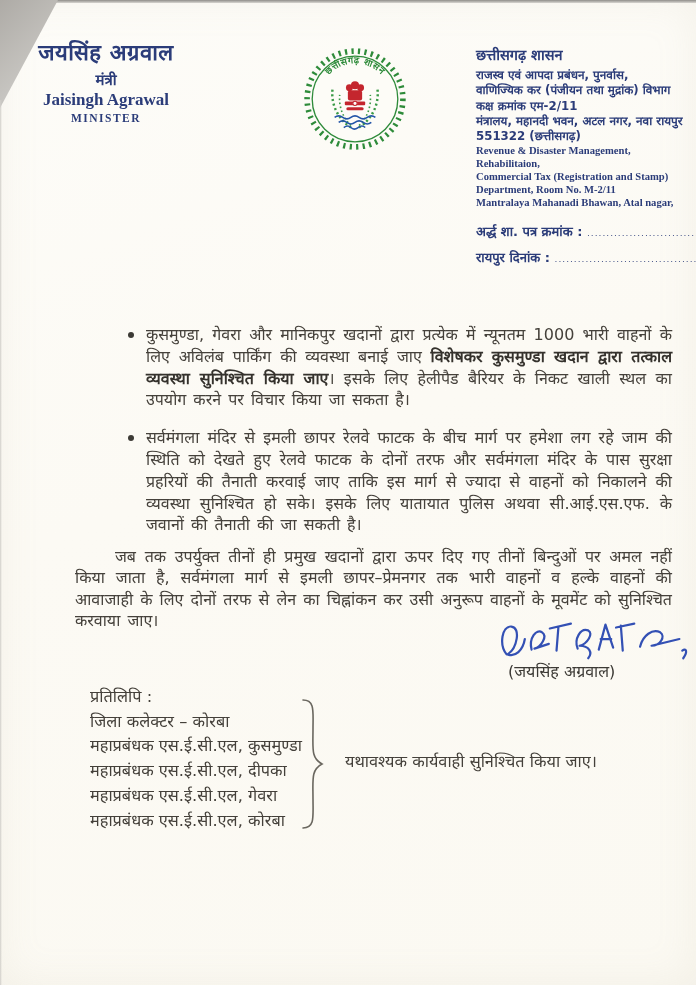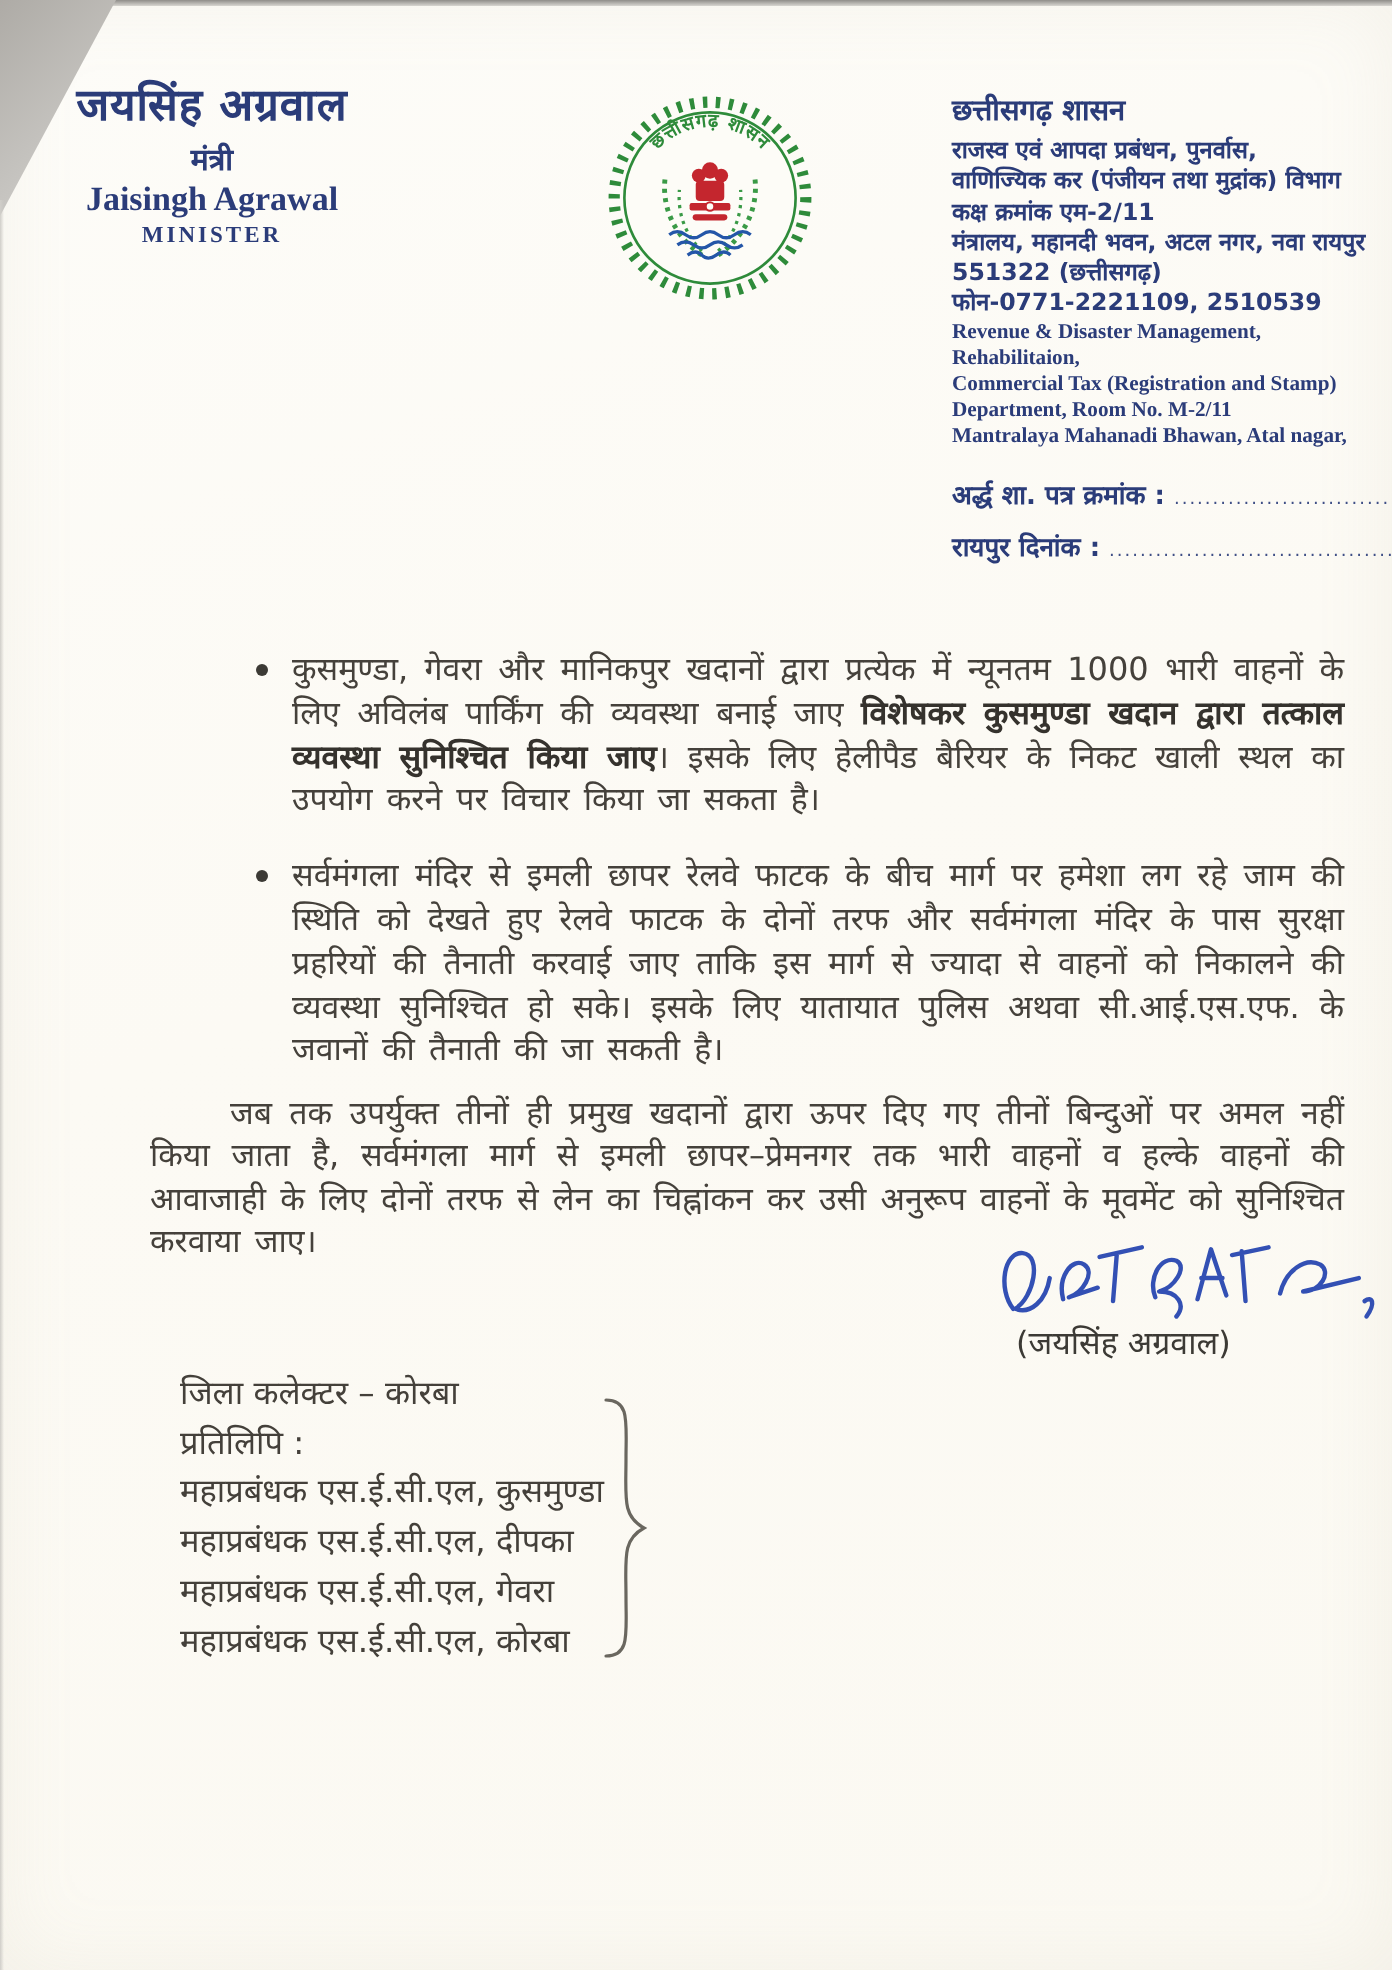--- a/index.html
+++ b/index.html
@@ -112,21 +112,20 @@
     </g>
   </svg>
 
   <div class="lh-right">
     <div class="lh-govt-hi">छत्तीसगढ़ शासन</div>
     <div class="lh-hi-line">राजस्व एवं आपदा प्रबंधन, पुनर्वास,</div>
     <div class="lh-hi-line">वाणिज्यिक कर (पंजीयन तथा मुद्रांक) विभाग</div>
     <div class="lh-hi-line">कक्ष क्रमांक एम-2/11</div>
     <div class="lh-hi-line">मंत्रालय, महानदी भवन, अटल नगर, नवा रायपुर</div>
     <div class="lh-hi-line">551322 (छत्तीसगढ़)</div>
-    <div class="lh-hi-line">फोन-0771-2221109, 2510539</div>
     <div class="lh-en-line">Revenue &amp; Disaster Management, Rehabilitaion,</div>
     <div class="lh-en-line">Commercial Tax (Registration and Stamp)</div>
     <div class="lh-en-line">Department, Room No. M-2/11</div>
     <div class="lh-en-line">Mantralaya Mahanadi Bhawan, Atal nagar,</div>
     <div class="lh-ref"><span>अर्द्ध शा. पत्र क्रमांक :</span> <span class="lh-dots">............................................</span></div>
     <div class="lh-ref"><span>रायपुर दिनांक :</span> <span class="lh-dots">............................................</span></div>
   </div>
 
   <div class="bullets body-ink">
     <div class="bullet">
@@ -149,25 +148,26 @@
       <path d="M84,34 C80,24 87,12 95,15 C101,18 94,29 86,31 C96,31 100,38 95,44"></path>
       <path d="M106,35 L113,9 L121,33 M108,24 L119,24"></path>
       <path d="M129,10 L131,36 M124,12 L143,8"></path>
       <path d="M149,32 C152,20 162,13 170,17 C176,21 170,31 161,31 L190,24"></path>
       <path d="M193,36 C197,33 199,37 194,44"></path>
     </g>
   </svg>
   <div class="sig-name">(जयसिंह अग्रवाल)</div>
 
   <div class="copies">
+    <div>प्रतिलिपि :</div>
     <div>जिला कलेक्टर – कोरबा</div>
-    <div>प्रतिलिपि :</div>
     <div>महाप्रबंधक एस.ई.सी.एल, कुसमुण्डा</div>
     <div>महाप्रबंधक एस.ई.सी.एल, दीपका</div>
     <div>महाप्रबंधक एस.ई.सी.एल, गेवरा</div>
     <div>महाप्रबंधक एस.ई.सी.एल, कोरबा</div>
   </div>
 
   <svg class="brace" viewBox="0 0 32 134" xmlns="http://www.w3.org/2000/svg" aria-hidden="true">
     <path d="M6,3 C18,3 16,14 16,32 C16,52 14,61 25,67 C14,73 16,82 16,102 C16,120 18,131 6,131" fill="none" stroke="#6a675f" stroke-width="1.6" stroke-linecap="round"></path>
   </svg>
 
+  <div class="instruction">यथावश्यक कार्यवाही सुनिश्चित किया जाए।</div>
 </div>
 
 </body></html>

